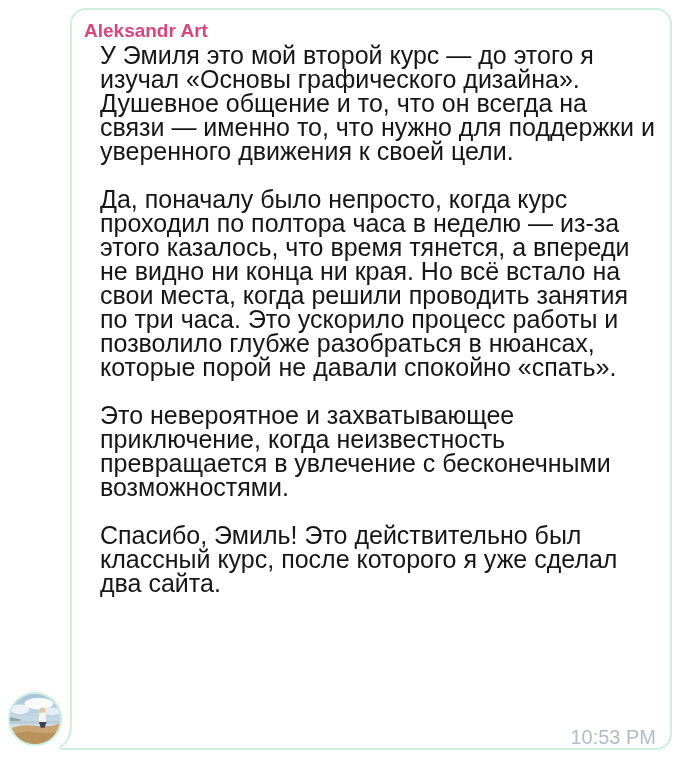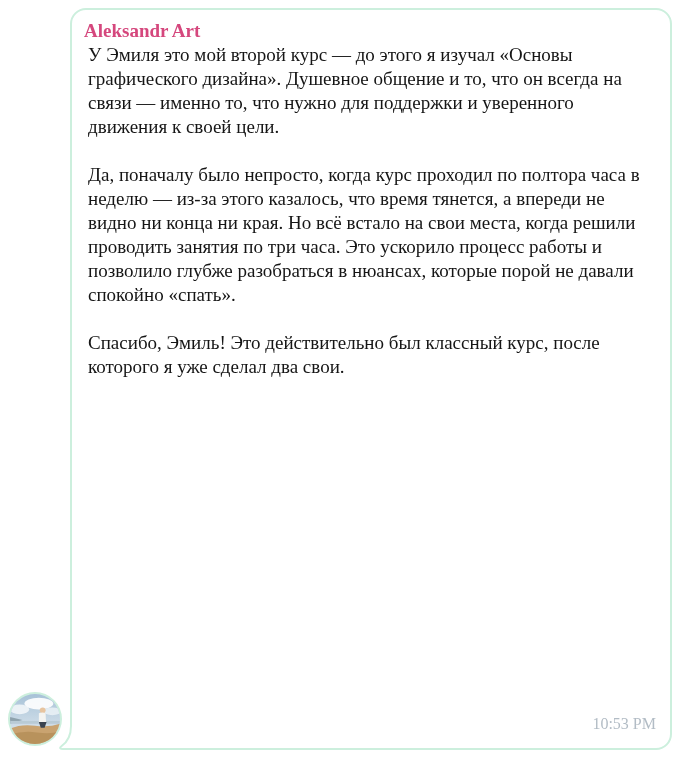--- a/index.html
+++ b/index.html
@@ -27,43 +27,43 @@
     position:absolute;left:-13px;bottom:-2px;width:17px;height:24px;
     pointer-events:none;
   }
   .sender{
     color:var(--name);
     font-weight:bold;
     font-size:19px;line-height:24px;
     cursor:pointer;
   }
   .paragraphs p{
-    margin:0 0 24px 4px;
-    font-size:19px;line-height:24px;
+    margin:0 0 24px 16px;
+    font-size:25px;line-height:24px;
     color:var(--text);
   }
   .paragraphs p:last-child{margin-bottom:0;}
   .time{
-    position:absolute;right:14px;bottom:15px;
-    font-size:16px;line-height:18px;
+    position:absolute;right:14px;bottom:2px;
+    font-size:20px;line-height:18px;
     color:var(--time);
   }
   .avatar{
     position:absolute;left:10px;bottom:13px;
     width:50px;height:50px;border-radius:50%;
     overflow:hidden;cursor:pointer;
     box-shadow:0 0 0 2px var(--bubble_border);
     background:#cfe0ea;
   }
   .avatar svg{display:block;}
 </style>
 </head>
 <body>
 
-<div style="width:100%;height:100%;position:relative;font-family:Liberation Serif, serif;">
+<div style="width:100%;height:100%;position:relative;">
 
   <div class="avatar">
     <svg width="50" height="50" viewBox="0 0 52 52" aria-hidden="true">
       <defs>
         <linearGradient id="sky" x1="0" y1="0" x2="0" y2="1">
           <stop offset="0" stop-color="#a7c2d7"></stop>
           <stop offset="1" stop-color="#e6edf2"></stop>
         </linearGradient>
         <linearGradient id="sand" x1="0" y1="0" x2="0" y2="1">
           <stop offset="0" stop-color="#cfa877"></stop>
@@ -88,19 +88,20 @@
     <svg class="tail" width="17" height="24" viewBox="0 0 17 24" aria-hidden="true">
       <path d="M17 0 L12 0 C12 9 9.2 15.5 2.4 20.3 C0.3 21.8 1 23 4 23 L17 23 Z" fill="#ffffff"></path>
       <path d="M12 0 C12 9 9.2 15.5 2.4 20.3 C0.3 21.8 1 23 4 23 L17 23" fill="none" stroke="var(--bubble_border)" stroke-width="2"></path>
     </svg>
 
     <div class="sender">Aleksandr Art</div>
 
     <div class="paragraphs">
         <p>У Эмиля это мой второй курс — до этого я изучал «Основы графического дизайна». Душевное общение и то, что он всегда на связи — именно то, что нужно для поддержки и уверенного движения к своей цели.</p>
         <p>Да, поначалу было непросто, когда курс проходил по полтора часа в неделю — из-за этого казалось, что время тянется, а впереди не видно ни конца ни края. Но всё встало на свои места, когда решили проводить занятия по три часа. Это ускорило процесс работы и позволило глубже разобраться в нюансах, которые порой не давали спокойно «спать».</p>
-        <p>Спасибо, Эмиль! Это действительно был классный курс, после которого я уже сделал два свои.</p>
+        <p>Это невероятное и захватывающее приключение, когда неизвестность превращается в увлечение с бесконечными возможностями.</p>
+        <p>Спасибо, Эмиль! Это действительно был классный курс, после которого я уже сделал два сайта.</p>
       </div>
 
     <div class="time">10:53 PM</div>
   </div>
 
 </div>
 
 </body></html>

